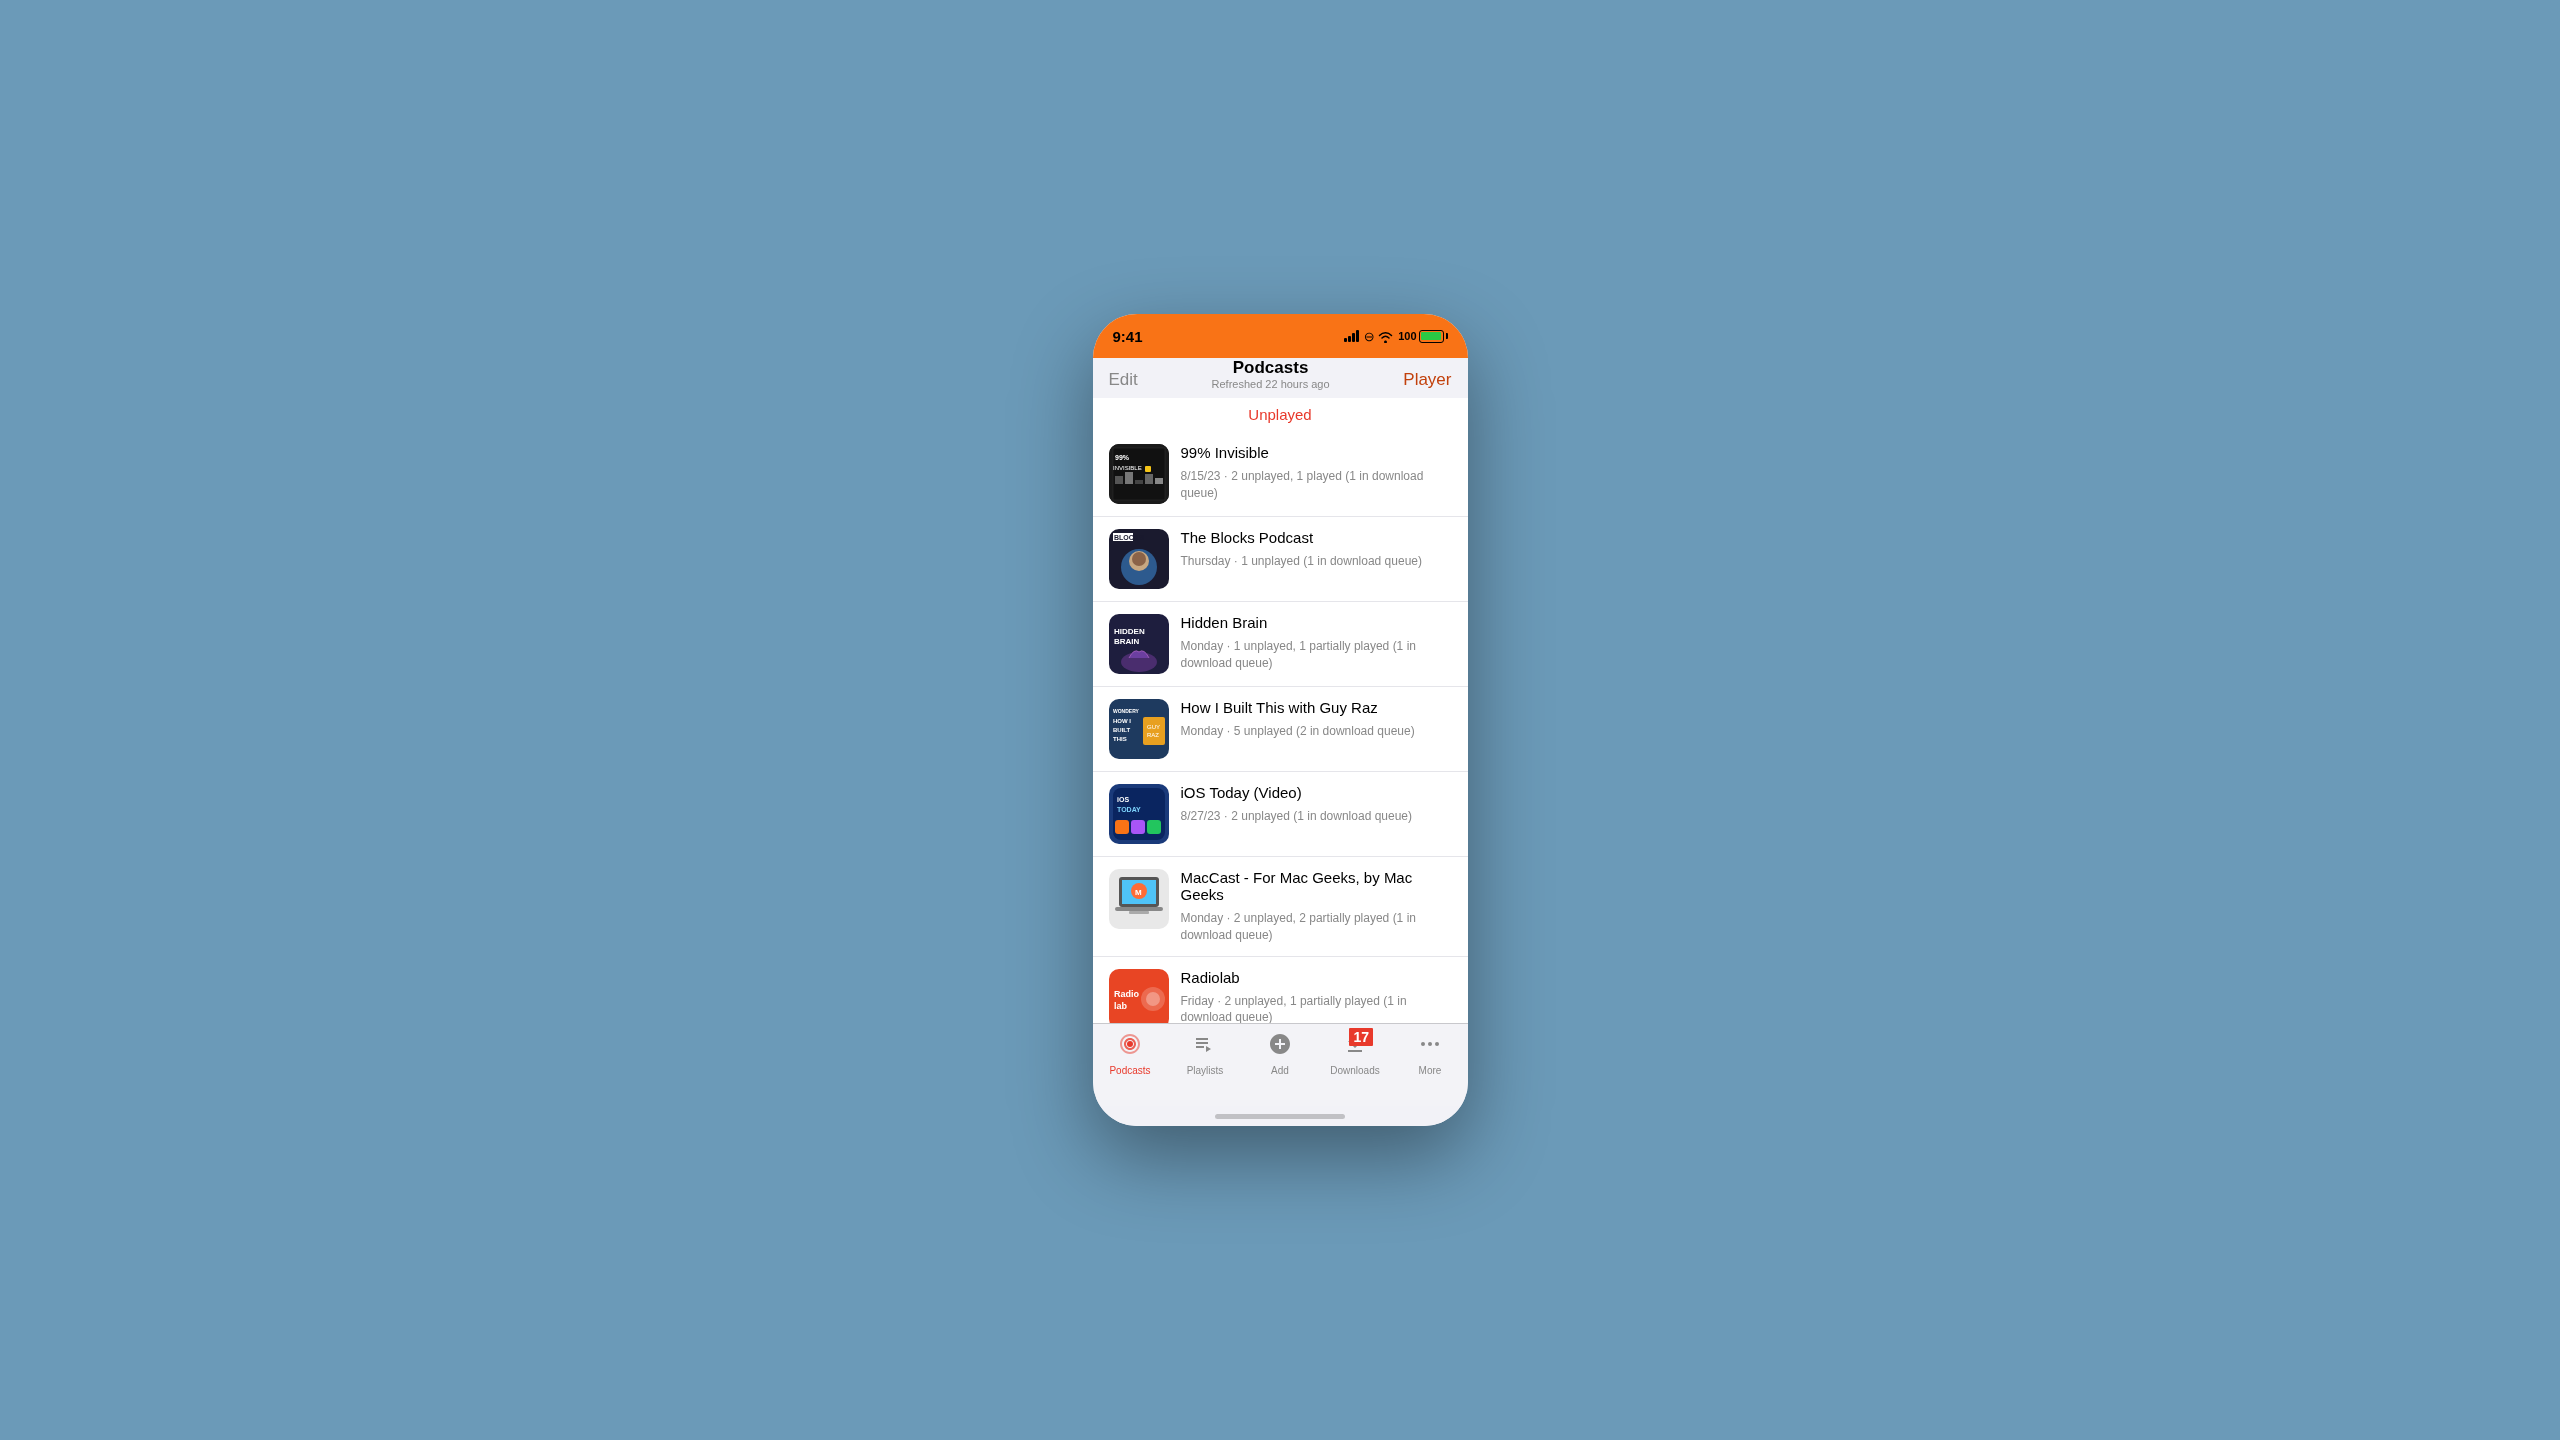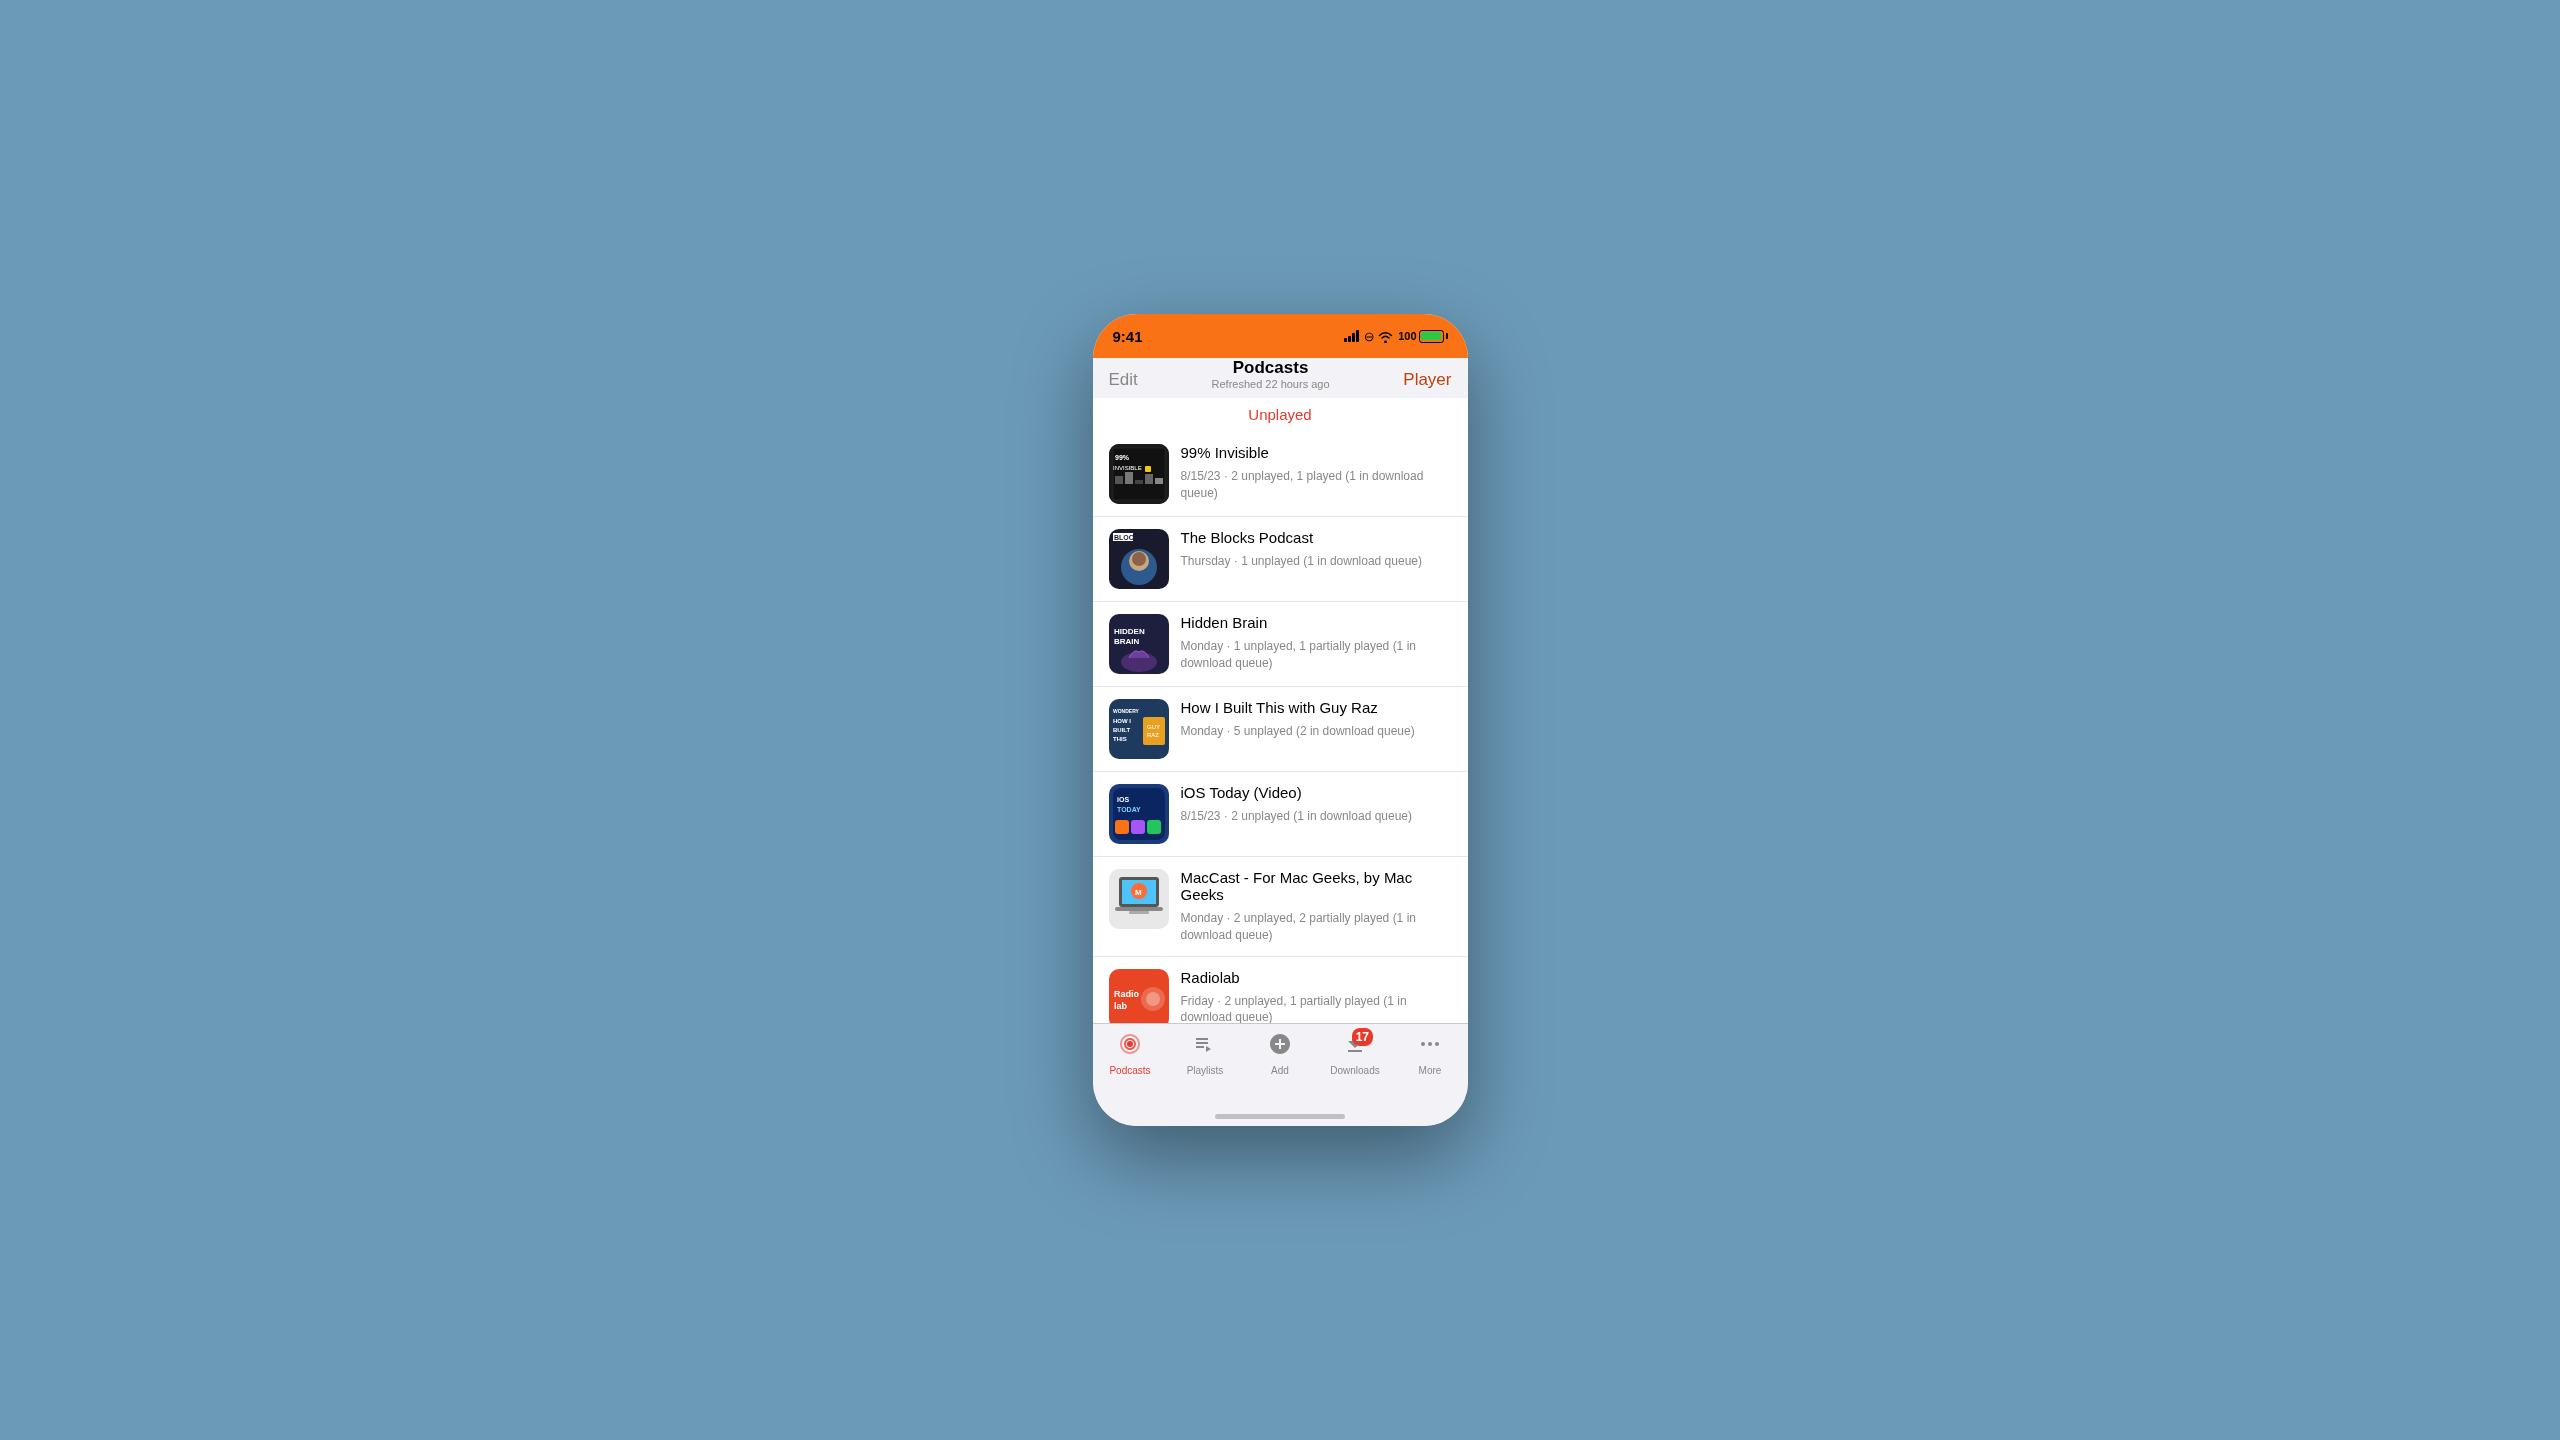--- a/index.html
+++ b/index.html
@@ -249,24 +249,24 @@
     .tab-label.active {
       color: #e8392b;
     }
 
     .badge {
       position: absolute;
       top: -4px;
       right: -6px;
       background: #e8392b;
       color: white;
-      border-radius: 8px;
+      border-radius: 1px;
       min-width: 18px;
       height: 18px;
-      font-size: 12px;
+      font-size: 14px;
       font-weight: 600;
       display: flex;
       align-items: center;
       justify-content: center;
       padding: 0 4px;
     }
 
     .home-indicator {
       background: #f2f2f7;
       height: 0px;
@@ -410,21 +410,21 @@
           <rect x="4" y="4" width="52" height="52" fill="#0a2560" rx="8"></rect>
           <text x="8" y="18" fill="#fff" font-size="7" font-weight="700">iOS</text>
           <text x="8" y="28" fill="#7dd3fc" font-size="7" font-weight="700">TODAY</text>
           <rect x="6" y="36" width="14" height="14" fill="#f97316" rx="3"></rect>
           <rect x="22" y="36" width="14" height="14" fill="#a855f7" rx="3"></rect>
           <rect x="38" y="36" width="14" height="14" fill="#22c55e" rx="3"></rect>
         </svg>
       </div>
       <div class="podcast-info">
         <div class="podcast-name">iOS Today (Video)</div>
-        <div class="podcast-meta">8/15/23 · 2 unplayed (1 in download queue)</div>
+        <div class="podcast-meta">8/27/23 · 2 unplayed (1 in download queue)</div>
       </div>
     </div>
 
     <div class="podcast-item">
       <div class="podcast-artwork">
         <svg width="60" height="60" viewBox="0 0 60 60">
           <rect width="60" height="60" fill="#e8e8e8"></rect>
           <rect x="10" y="8" width="40" height="30" fill="#555" rx="3"></rect>
           <rect x="13" y="11" width="34" height="24" fill="#4fc3f7"></rect>
           <rect x="6" y="38" width="48" height="4" fill="#888" rx="2"></rect>

